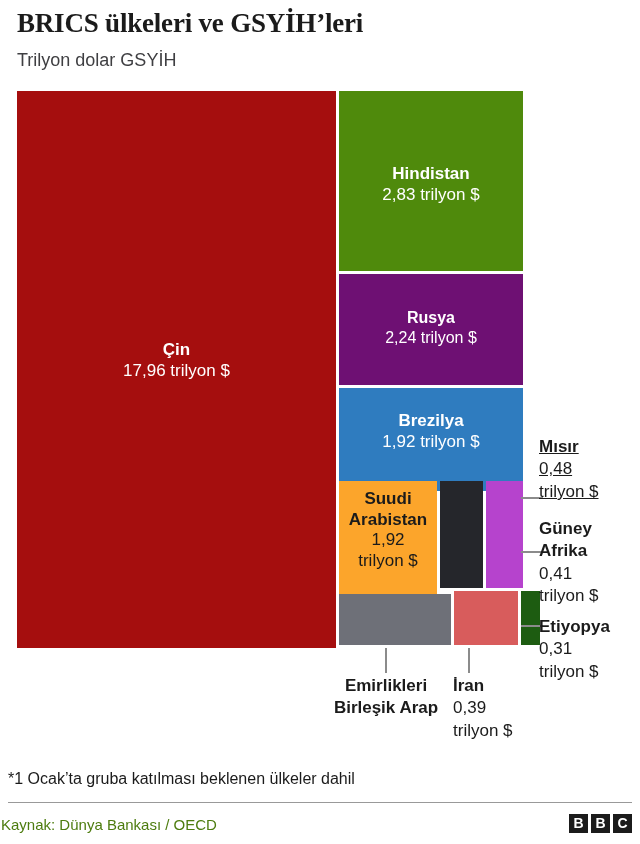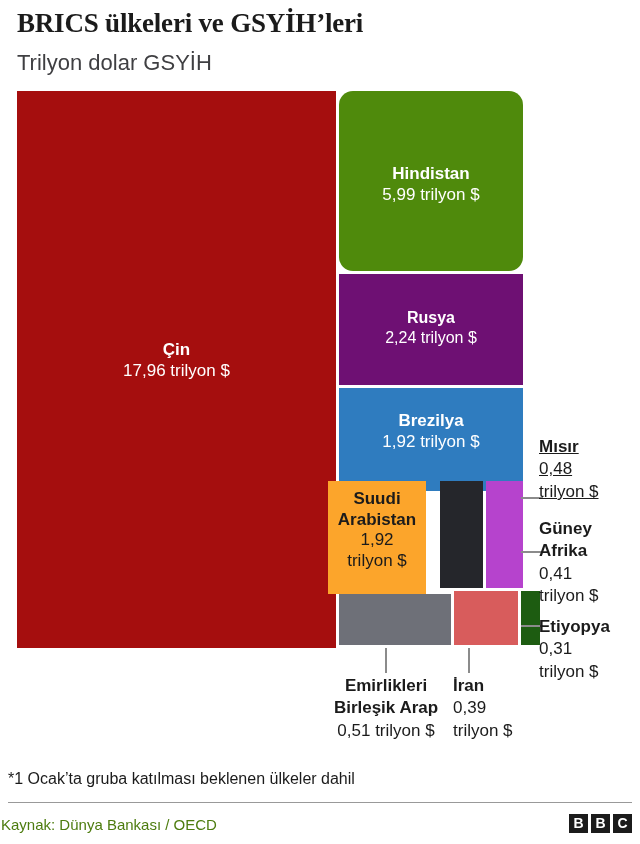--- a/index.html
+++ b/index.html
@@ -27,21 +27,21 @@
     font-size: 27px;
     font-weight: 700;
     color: #1b1b1b;
     letter-spacing: -0.2px;
     white-space: nowrap;
   }
   .chart-subtitle {
     position: absolute;
     left: 17px;
     top: 50px;
-    font-size: 22px;
+    font-size: 18px;
     font-weight: 400;
     color: #3f3f42;
     white-space: nowrap;
   }
 
   
   .treemap {
     position: absolute;
     left: 17px;
     top: 91px;
@@ -69,24 +69,24 @@
     position: absolute;
     left: 0;
     right: 0;
     padding: 0 4px;
     box-sizing: border-box;
   }
   .cell.light .cell-text { color: #ffffff; }
   .cell.dark .cell-text { color: #1b1b1b; }
 
   .cell-cn  { left: 0;     top: 0;     width: 319px; height: 557px; background: #a50e0e; }
-  .cell-in  { left: 322px; top: 0;     width: 184px; height: 180px; background: #4f8a0c; border-radius: 14px; }
+  .cell-in  { left: 322px; top: 0;     width: 184px; height: 180px; background: #4f8a0c; }
   .cell-ru  { left: 322px; top: 183px; width: 184px; height: 111px; background: #6e1073; }
   .cell-br  { left: 322px; top: 297px; width: 184px; height: 103px;  background: #2f7cbf; }
-  .cell-sa  { left: 311px; top: 390px; width: 98px;  height: 113px; background: #fca52b; }
+  .cell-sa  { left: 322px; top: 390px; width: 98px;  height: 113px; background: #fca52b; }
   .cell-eg  { left: 423px; top: 390px; width: 43px;  height: 107px; background: #25262b; }
   .cell-za  { left: 469px; top: 390px; width: 37px;  height: 107px; background: #b643cd; }
   .cell-ae  { left: 322px; top: 503px; width: 112px; height: 51px;  background: #6e7078; }
   .cell-ir  { left: 437px; top: 500px; width: 64px;  height: 54px;  background: #d85c5c; }
   .cell-et  { left: 504px; top: 500px; width: 19px;  height: 54px;  background: #1d5c11; }
 
   
   .leader-h {
     position: absolute;
     height: 2px;
@@ -174,21 +174,21 @@
     <div class="cell cell-cn light">
       <div class="cell-text" style="top:249px;font-size:17px;">
         <span class="cell-label">Çin</span>
         <span class="cell-value">17,96 trilyon $</span>
       </div>
     </div>
 
     <div class="cell cell-in light">
       <div class="cell-text" style="top:73px;font-size:17px;">
         <span class="cell-label">Hindistan</span>
-        <span class="cell-value">5,99 trilyon $</span>
+        <span class="cell-value">2,83 trilyon $</span>
       </div>
     </div>
 
     <div class="cell cell-ru light">
       <div class="cell-text" style="top:34px;font-size:16px;">
         <span class="cell-label">Rusya</span>
         <span class="cell-value">2,24 trilyon $</span>
       </div>
     </div>
 
@@ -240,21 +240,20 @@
 
   <div class="callout" style="left:539px;top:616px;">
     <span class="co-name">Etiyopya</span>
     <span class="co-value">0,31</span>
     <span class="co-value">trilyon $</span>
   </div>
 
   <div class="callout center" style="left:296px;top:675px;width:180px;">
     <span class="co-name">Emirlikleri</span>
     <span class="co-name">Birleşik Arap</span>
-    <span class="co-value">0,51 trilyon $</span>
   </div>
 
   <div class="callout" style="left:453px;top:675px;">
     <span class="co-name">İran</span>
     <span class="co-value">0,39</span>
     <span class="co-value">trilyon $</span>
   </div>
 
   <div class="footnote">*1 Ocak’ta gruba katılması beklenen ülkeler dahil</div>
   <div class="rule"></div>

